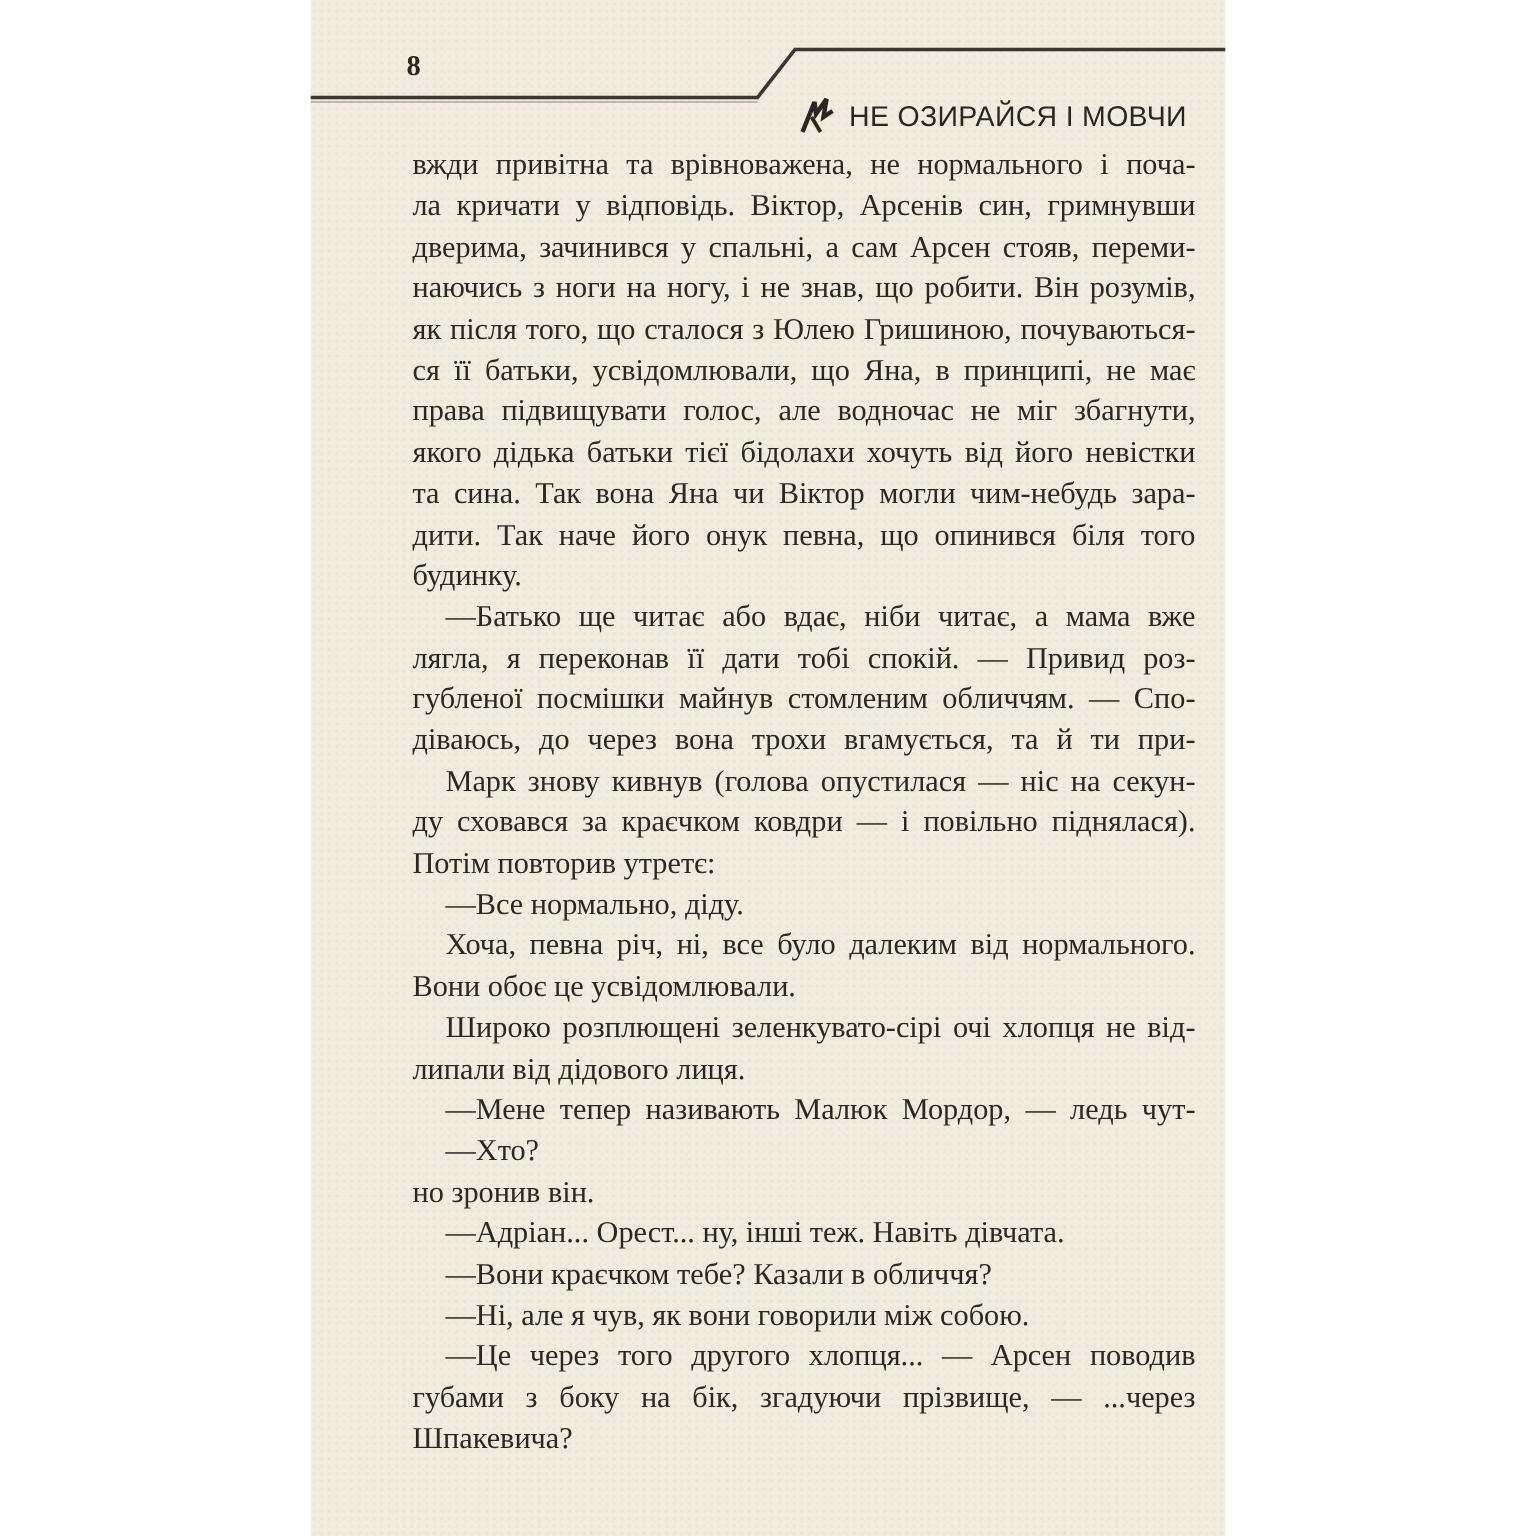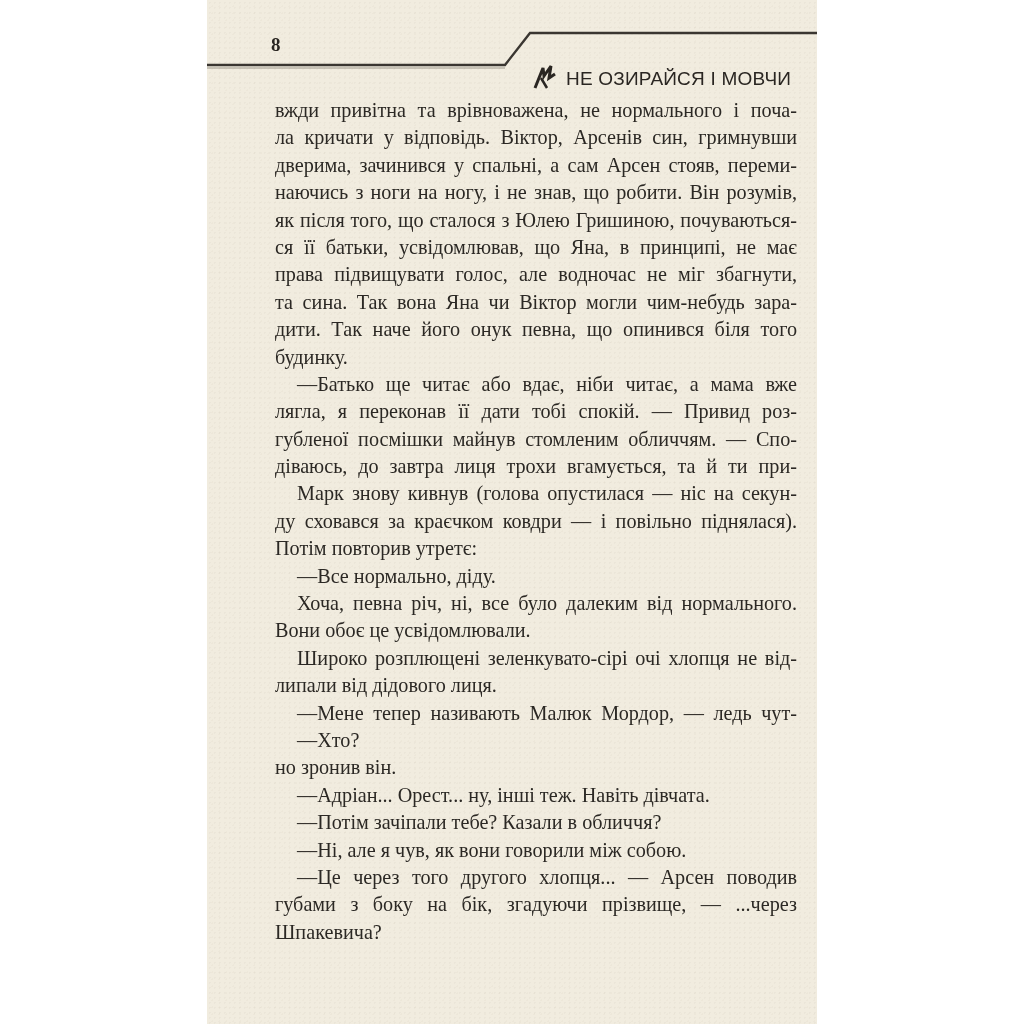--- a/index.html
+++ b/index.html
@@ -109,40 +109,41 @@
       <span class="running-title-text">НЕ ОЗИРАЙСЯ І МОВЧИ</span>
     </div>
   </div>
 
   <div class="body-text" id="body-text">
       <span class="line">вжди привітна та врівноважена, не нормального і поча-</span>
       <span class="line">ла кричати у відповідь. Віктор, Арсенів син, гримнувши</span>
       <span class="line">дверима, зачинився у спальні, а сам Арсен стояв, переми-</span>
       <span class="line">наючись з ноги на ногу, і не знав, що робити. Він розумів,</span>
       <span class="line">як після того, що сталося з Юлею Гришиною, почуваються-</span>
-      <span class="line">ся її батьки, усвідомлював, що Яна, в принципі, не має</span>
+      <span class="line">ся її батьки, усвідомлювали, що Яна, в принципі, не має</span>
       <span class="line">права підвищувати голос, але водночас не міг збагнути,</span>
+      <span class="line">якого дідька батьки тієї бідолахи хочуть від його невістки</span>
       <span class="line">та сина. Так вона Яна чи Віктор могли чим-небудь зара-</span>
       <span class="line">дити. Так наче його онук певна, що опинився біля того</span>
       <span class="line last">будинку.</span>
       <span class="line indent">—Батько ще читає або вдає, ніби читає, а мама вже</span>
       <span class="line">лягла, я переконав її дати тобі спокій. — Привид роз-</span>
       <span class="line">губленої посмішки майнув стомленим обличчям. — Спо-</span>
-      <span class="line">діваюсь, до завтра лиця трохи вгамується, та й ти при-</span>
+      <span class="line">діваюсь, до через вона трохи вгамується, та й ти при-</span>
       <span class="line indent">Марк знову кивнув (голова опустилася — ніс на секун-</span>
       <span class="line">ду сховався за краєчком ковдри — і повільно піднялася).</span>
       <span class="line last">Потім повторив утретє:</span>
       <span class="line indent last">—Все нормально, діду.</span>
       <span class="line indent">Хоча, певна річ, ні, все було далеким від нормального.</span>
       <span class="line last">Вони обоє це усвідомлювали.</span>
       <span class="line indent">Широко розплющені зеленкувато-сірі очі хлопця не від-</span>
       <span class="line last">липали від дідового лиця.</span>
       <span class="line indent">—Мене тепер називають Малюк Мордор, — ледь чут-</span>
       <span class="line indent last">—Хто?</span>
       <span class="line last">но зронив він.</span>
       <span class="line indent last">—Адріан... Орест... ну, інші теж. Навіть дівчата.</span>
-      <span class="line indent last">—Потім зачіпали тебе? Казали в обличчя?</span>
+      <span class="line indent last">—Вони краєчком тебе? Казали в обличчя?</span>
       <span class="line indent last">—Ні, але я чув, як вони говорили між собою.</span>
       <span class="line indent">—Це через того другого хлопця... — Арсен поводив</span>
       <span class="line">губами з боку на бік, згадуючи прізвище, — ...через</span>
       <span class="line last">Шпакевича?</span>
     </div>
 </div>
 
 </body></html>

